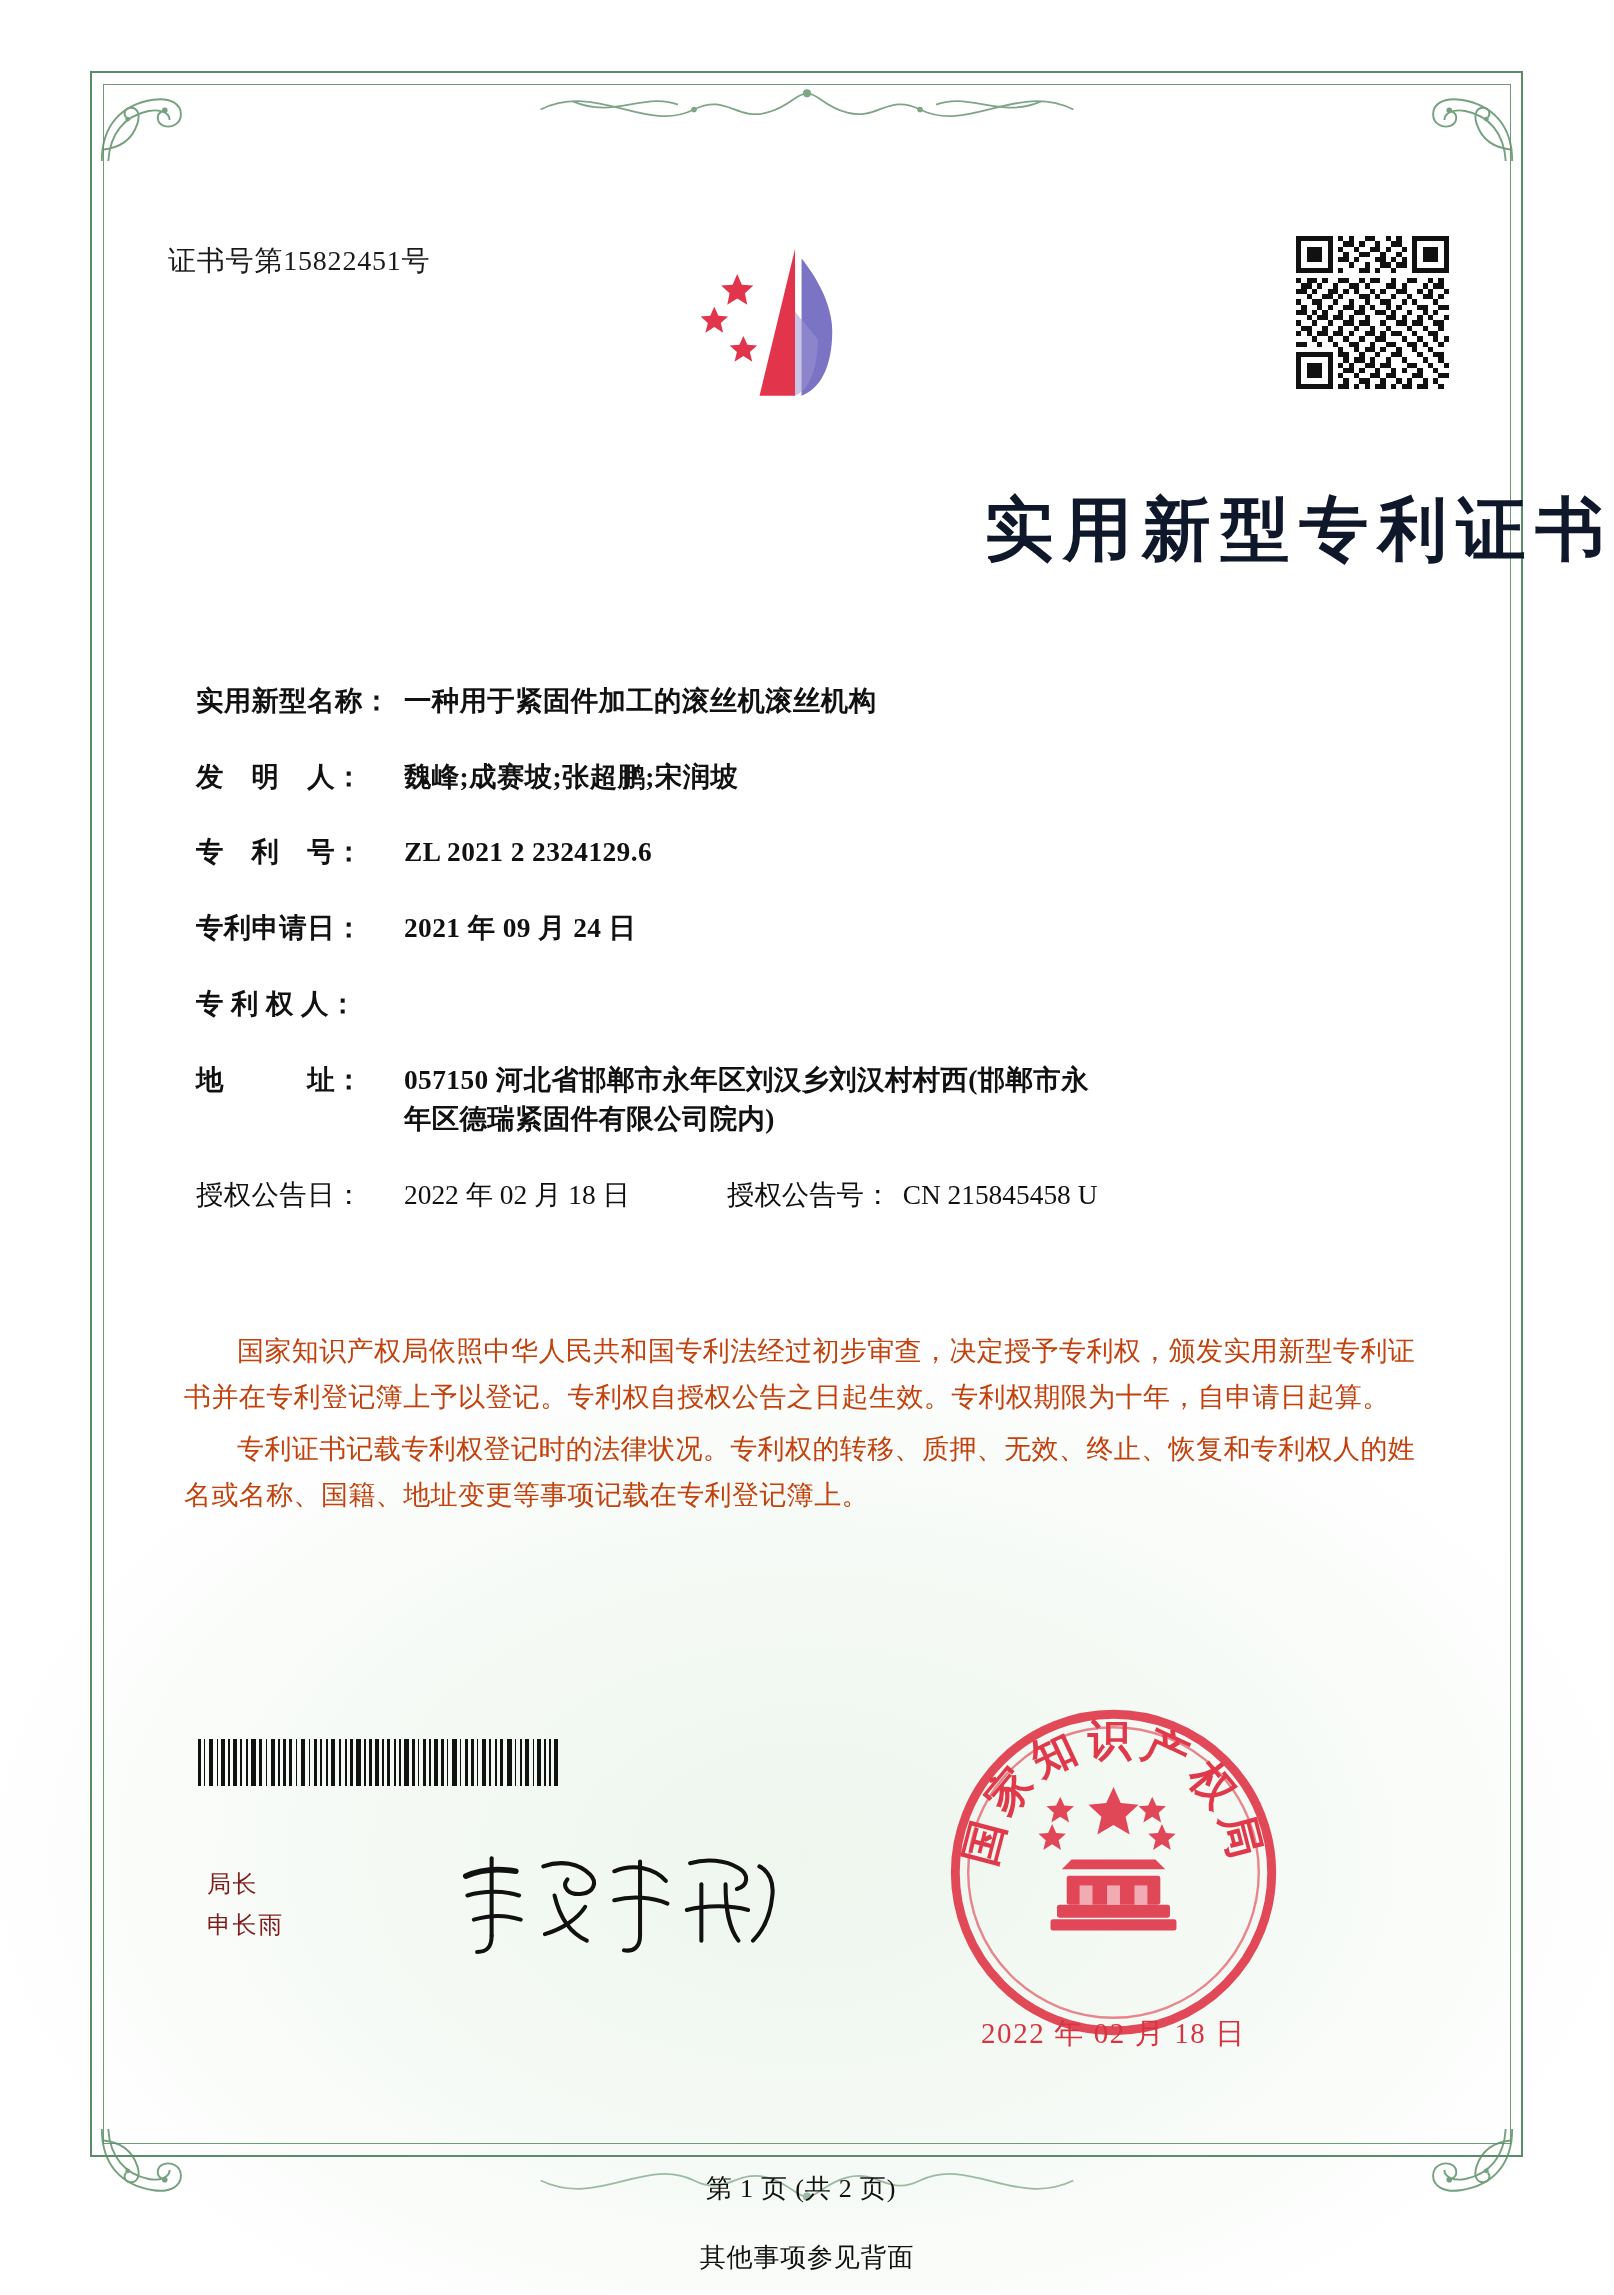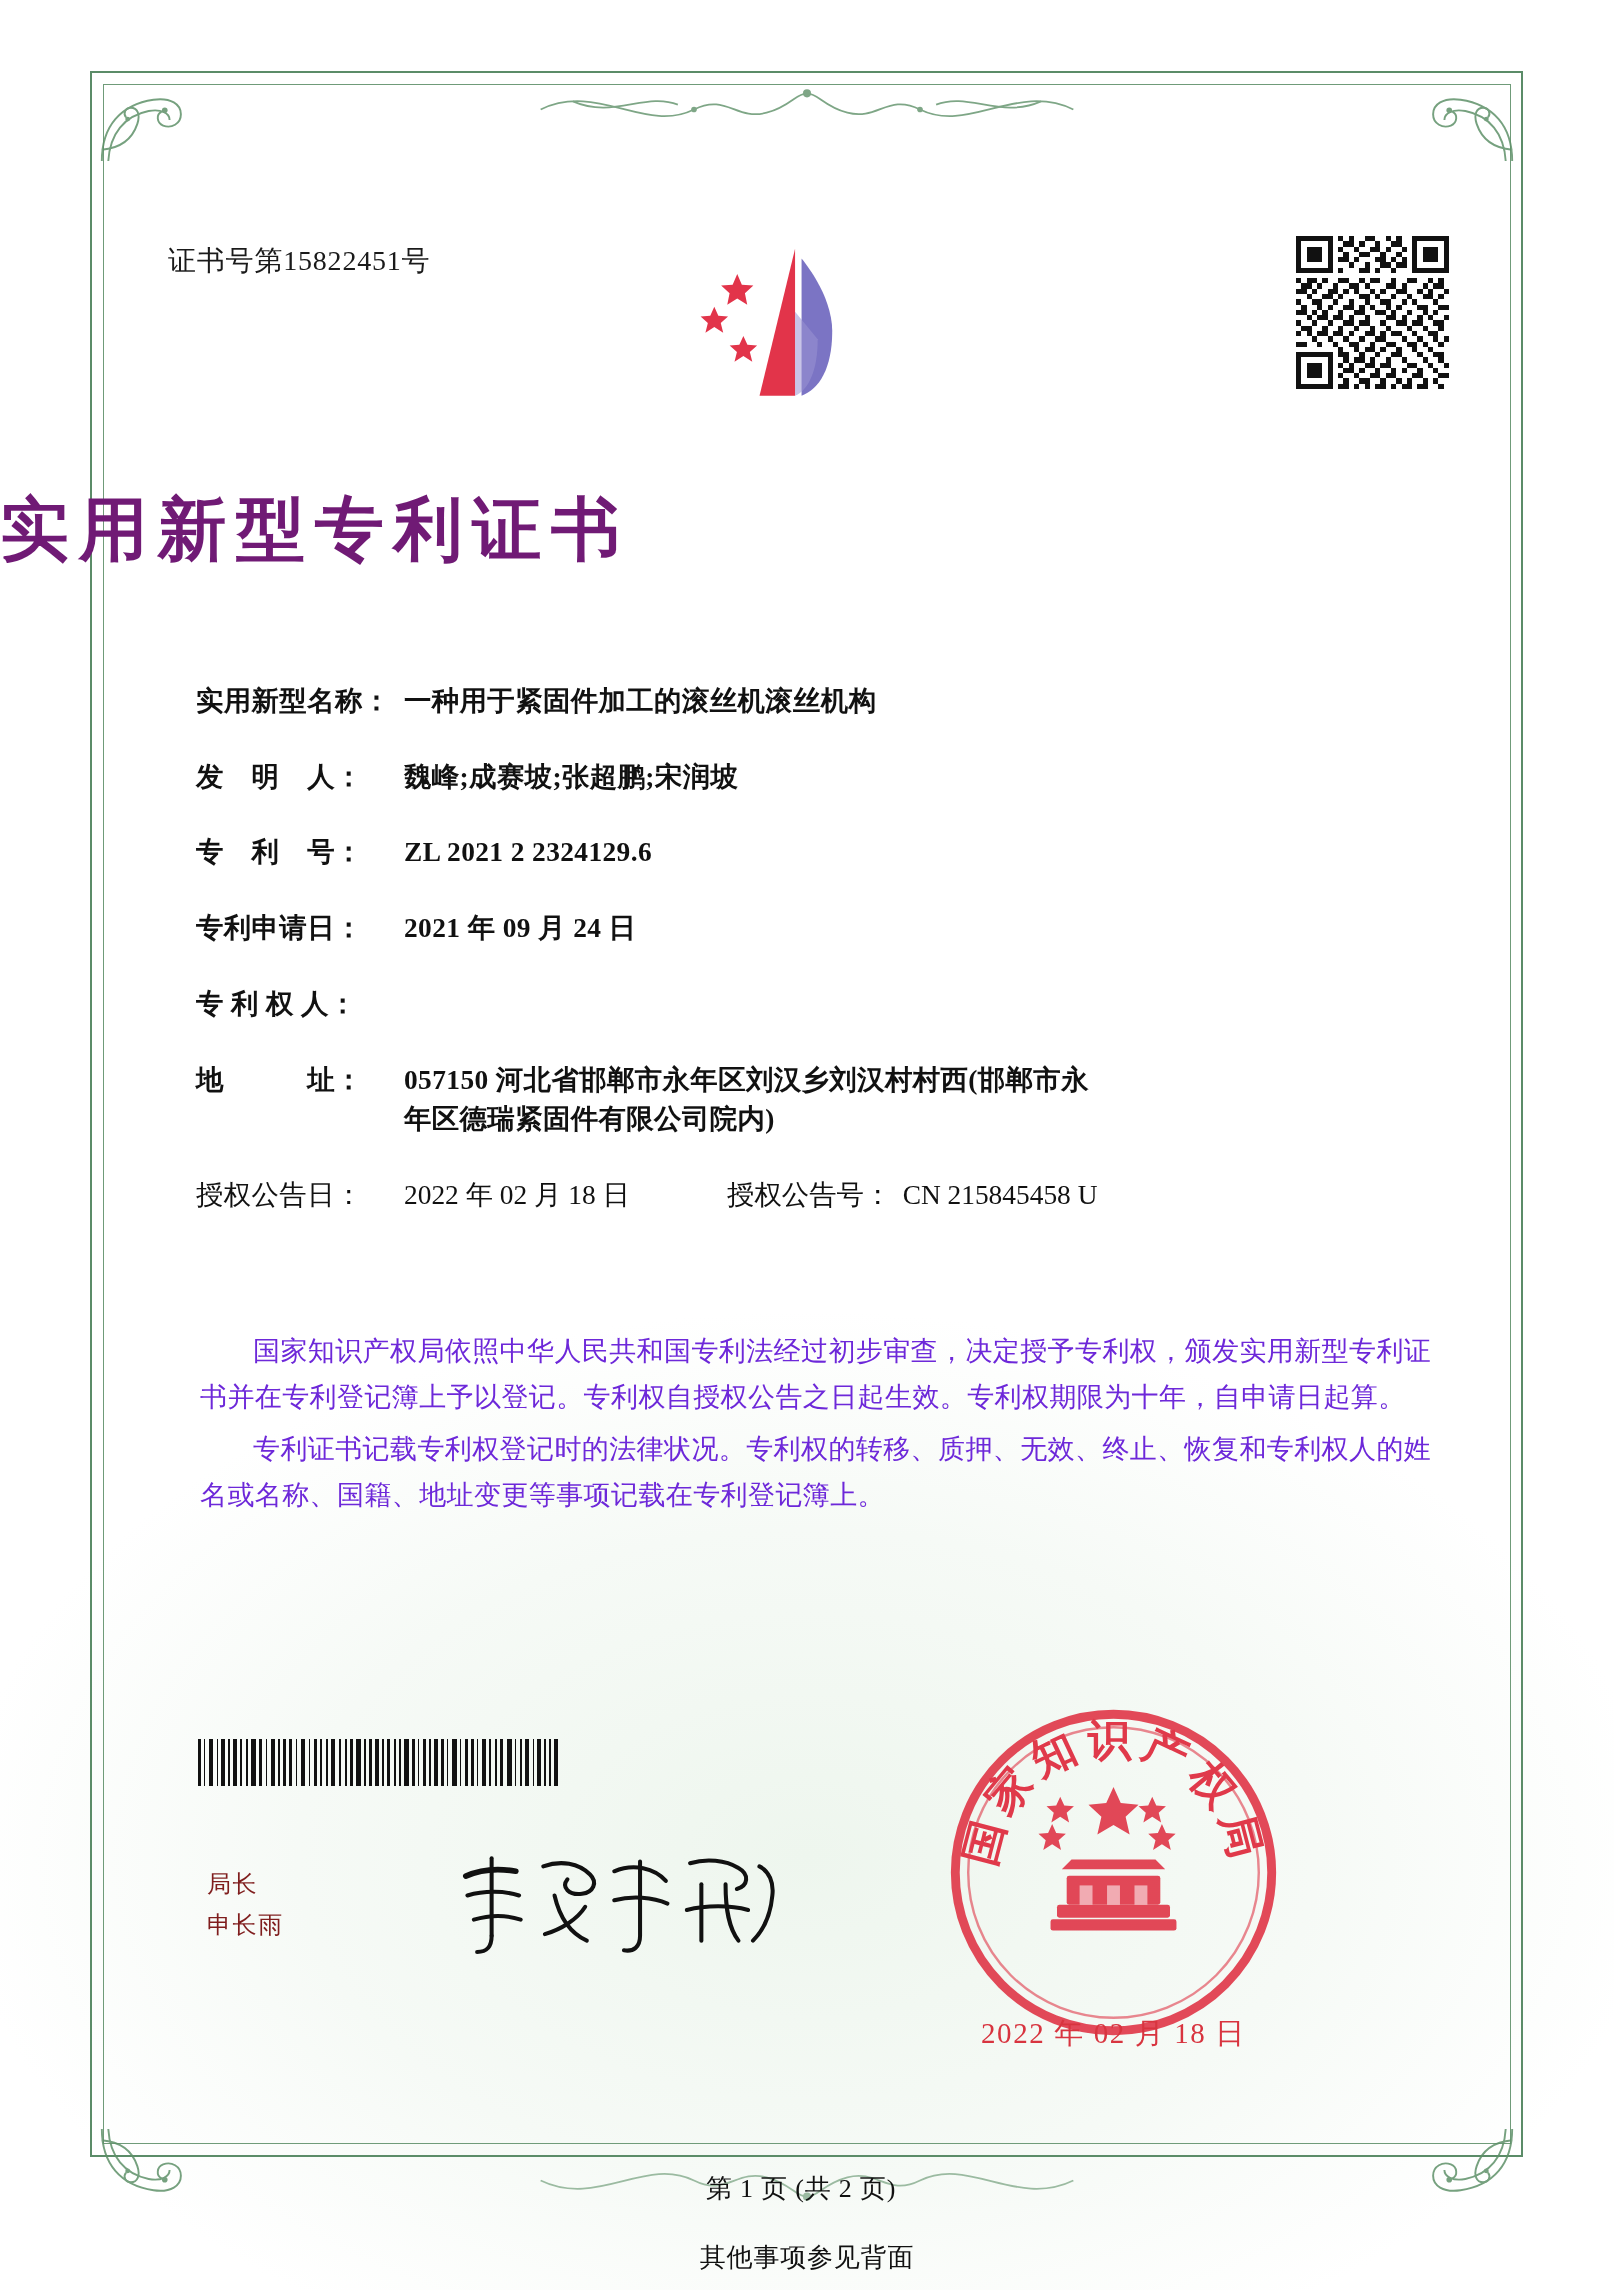--- a/index.html
+++ b/index.html
@@ -106,25 +106,25 @@
     top: 236px;
     width: 153px;
     height: 153px;
   }
   .qr svg { width: 100%; height: 100%; display: block; }
 
   .title {
     position: absolute;
     left: 0; right: 0;
     top: 484px;
-    text-align: left;
+    text-align: right;
     font-size: 69px;
     font-weight: bold;
     letter-spacing: 9.7px;
-    color: #701a75;
+    color: #0f172a;
     font-family: "DejaVu Serif", "Liberation Serif", serif;
   }
 
   
   .fields {
     position: absolute;
     left: 196px;
     top: 682px;
     width: 1227px;
     color: #111;
@@ -155,26 +155,26 @@
     line-height: 1.45;
   }
   .inline-row .lbl2 {
     margin-left: 97px;
     white-space: pre;
   }
 
   
   .paras {
     position: absolute;
-    left: 200px;
+    left: 184px;
     top: 1328px;
     width: 1235px;
     font-size: 27px;
     line-height: 1.72;
-    color: #6d28d9;
+    color: #c2410c;
     letter-spacing: 0.4px;
   }
   .paras p {
     margin: 0 0 4.8px 0;
     text-indent: 53px;
   }
 
   
   .barcode {
     position: absolute;

